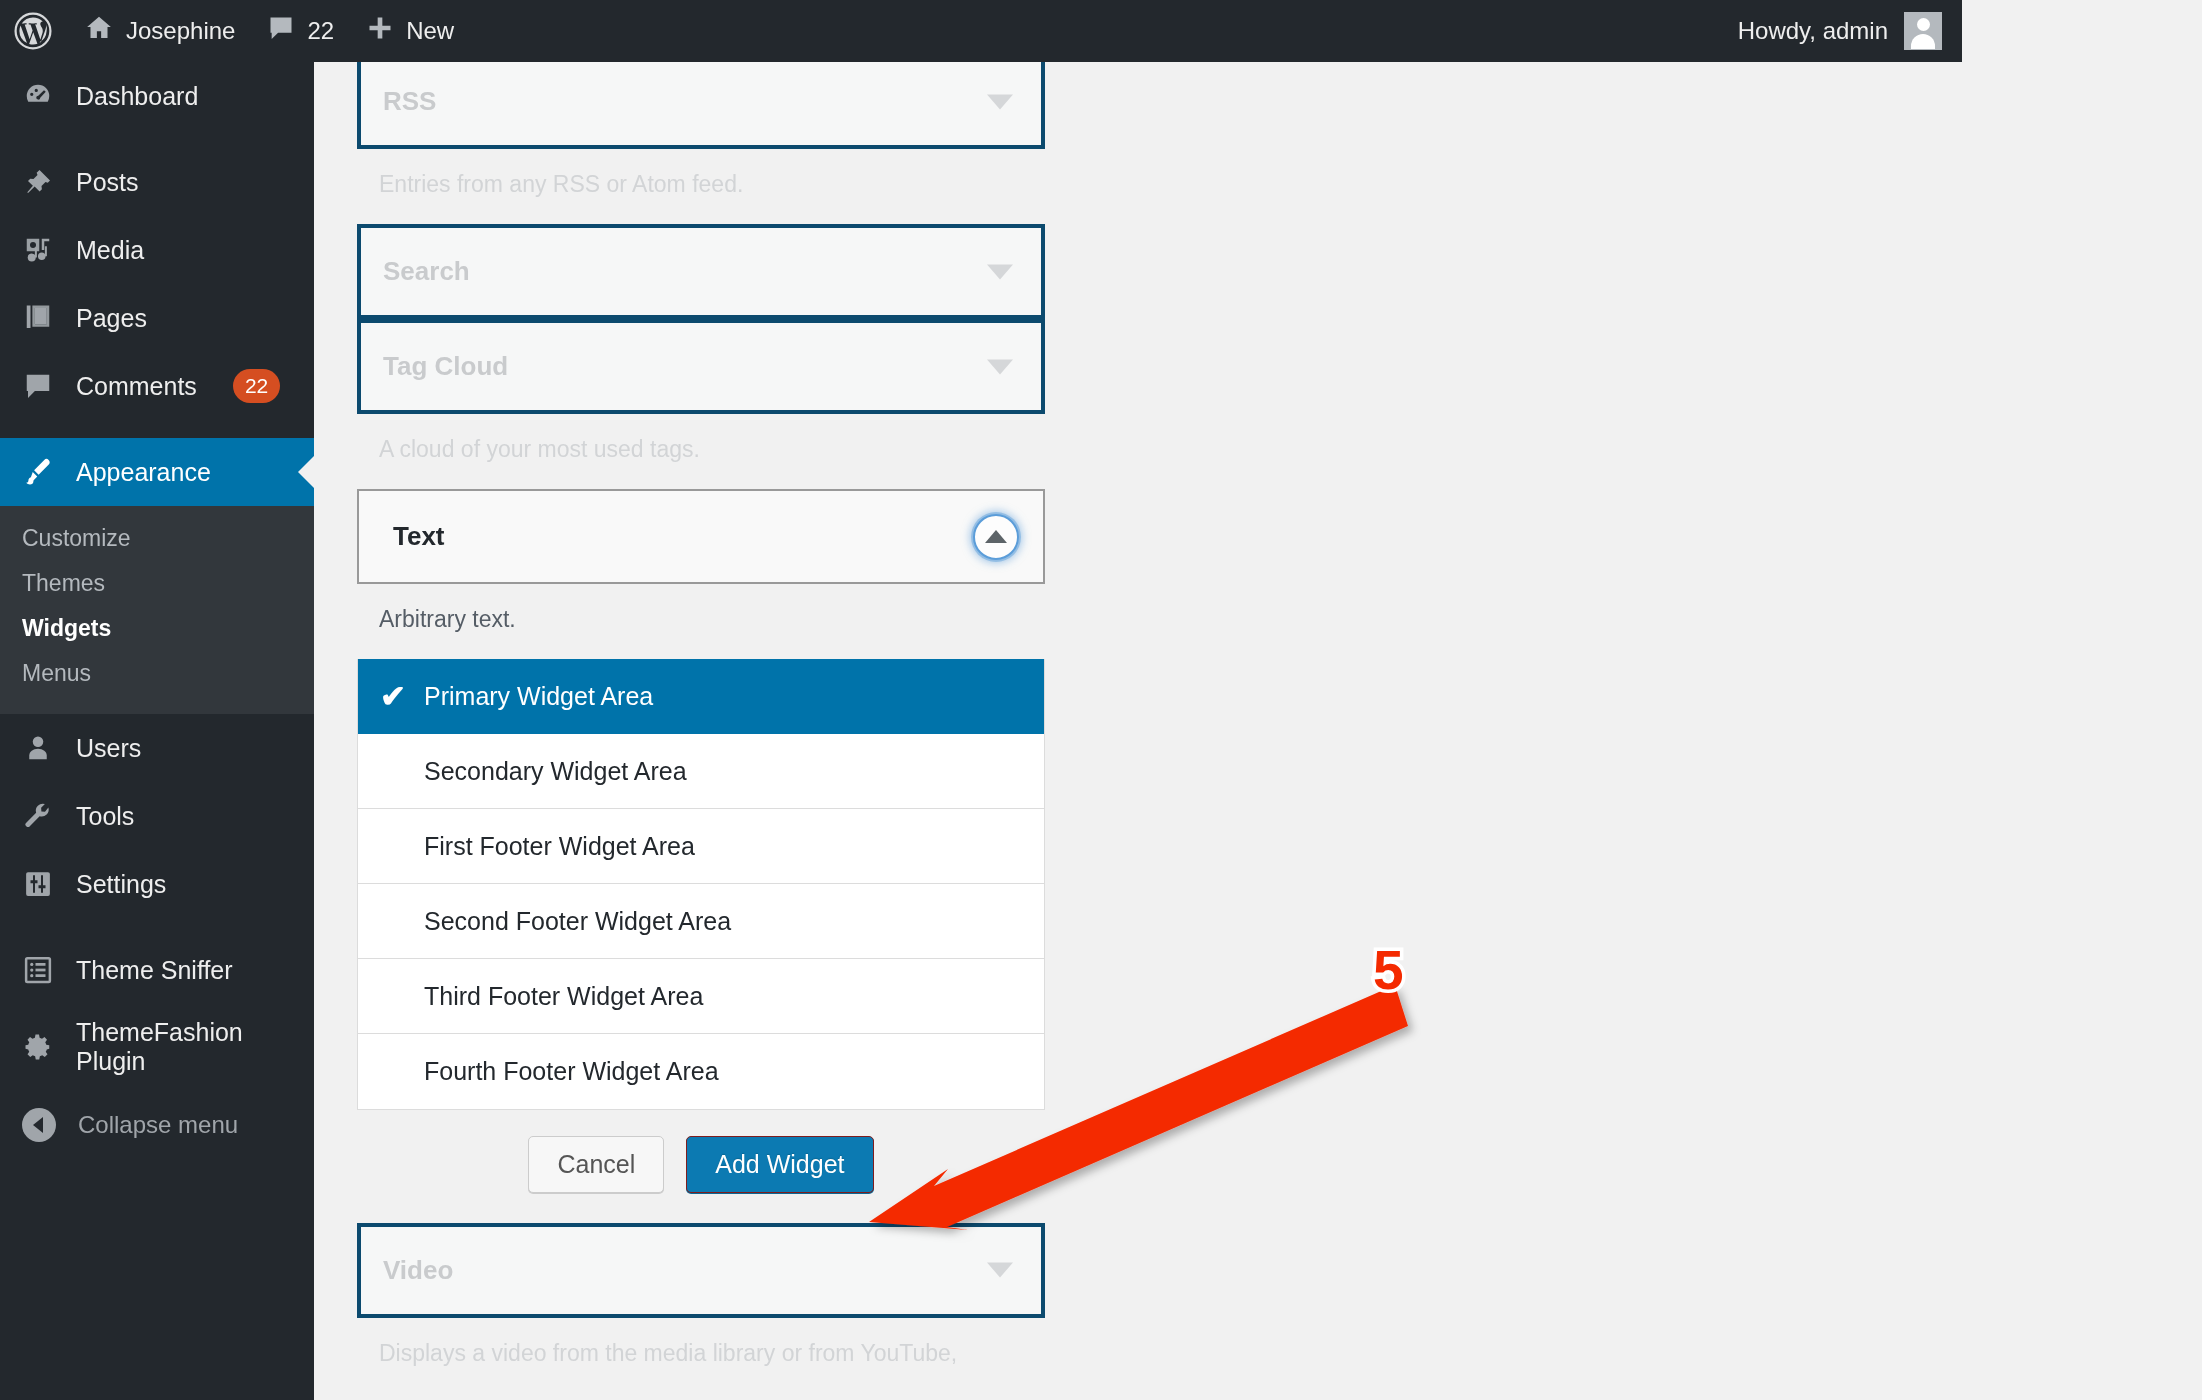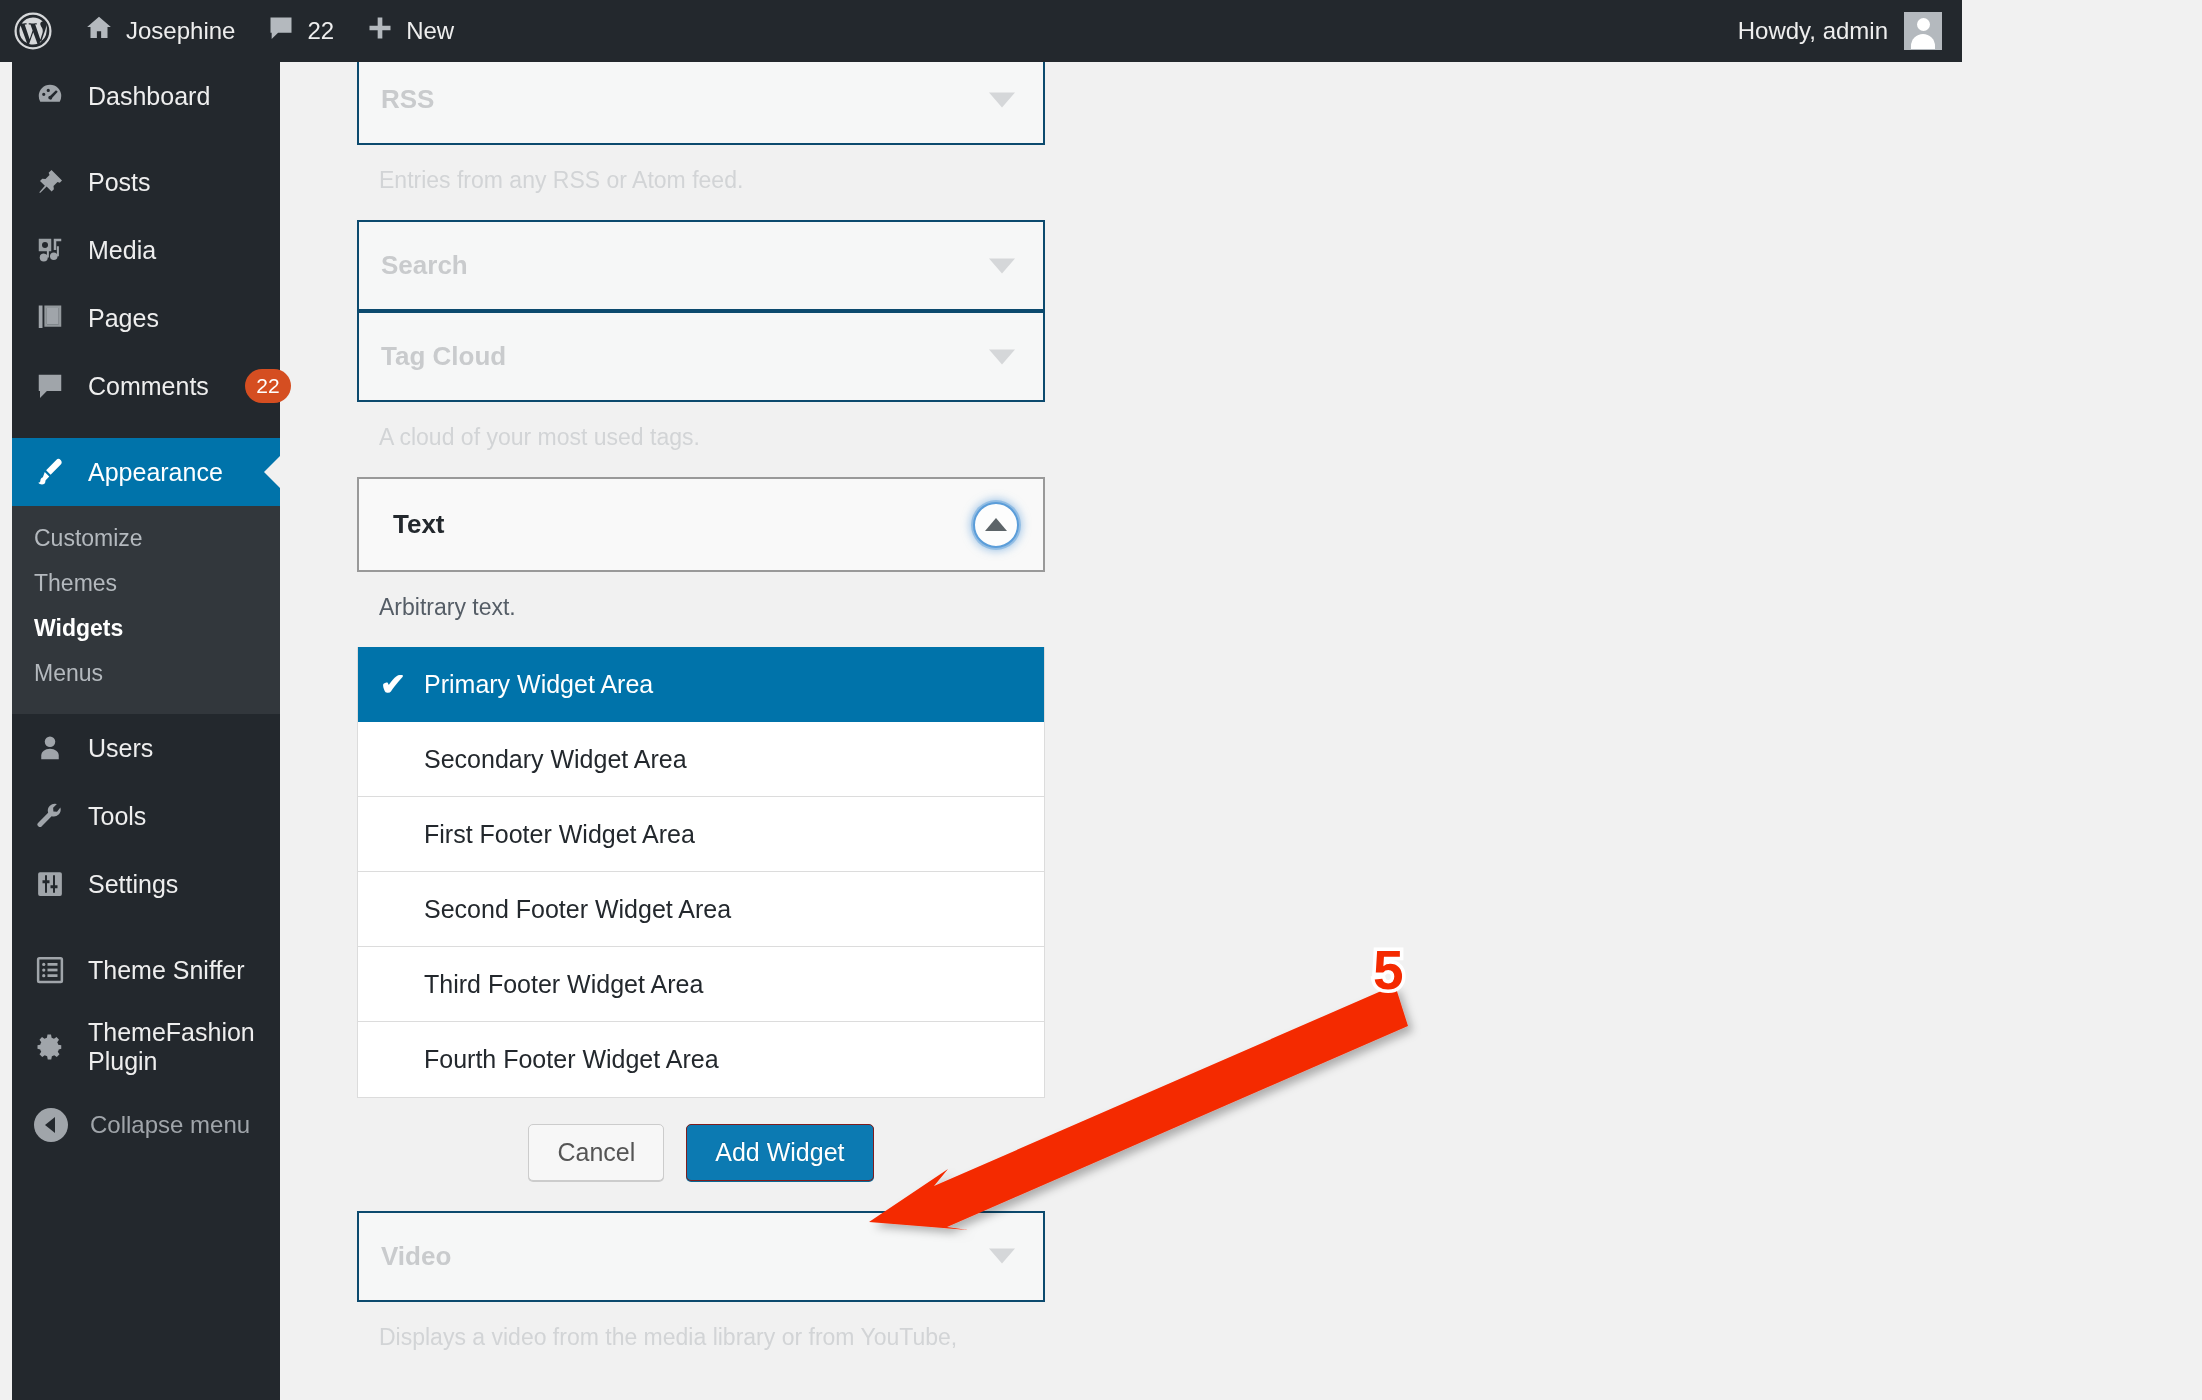--- a/index.html
+++ b/index.html
@@ -51,22 +51,22 @@
   }
   .avatar-head::after {
     content: ""; position: absolute;
     width: 24px; height: 15px;
     border-radius: 12px 12px 0 0;
     background: #fff; left: 7px; top: 22px;
   }
 
   
   #sidebar {
-    position: absolute; top: 62px; left: 12px;
-    width: 268px; height: 1338px;
+    position: absolute; top: 62px; left: 0;
+    width: 314px; height: 1338px;
     background: #23282d;
     z-index: 40;
   }
   .menu-item {
     position: relative;
     display: flex; align-items: center;
     gap: 22px;
     padding: 14px 0 14px 22px;
     color: #eeeeee;
     font-size: 25px;
@@ -137,21 +137,21 @@
     background: #f1f1f1;
     overflow: hidden;
   }
   .widget-col {
     position: absolute; left: 43px; top: 0;
     width: 688px;
   }
 
   .widget-box {
     background: #f6f7f7;
-    border: 2px solid #0c4a6e;
+    border: 4px solid #0c4a6e;
     position: relative;
   }
   .widget-box .wtitle {
     padding: 28px 22px;
     font-size: 26px;
     font-weight: bold;
     color: #c9cbcd;
   }
   .widget-box .caret {
     position: absolute; right: 28px; top: 50%;

